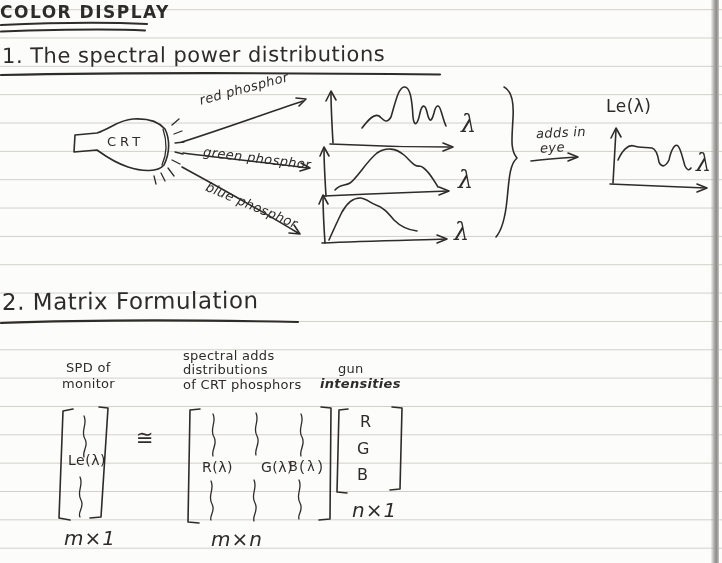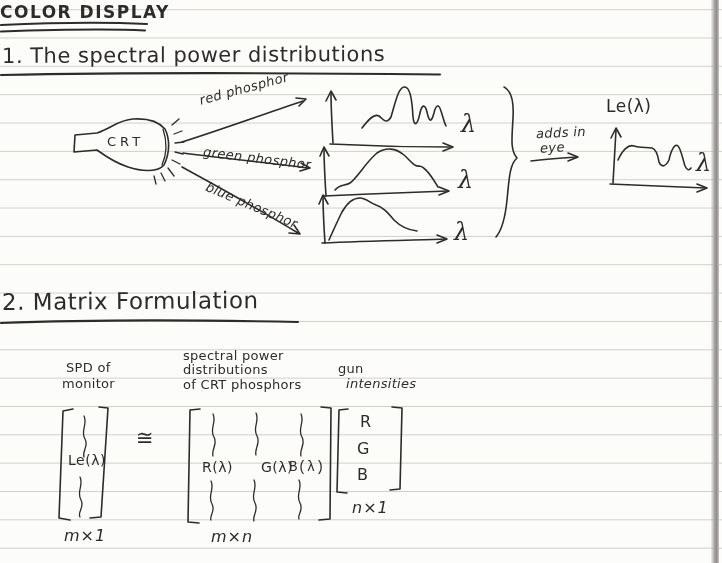--- a/index.html
+++ b/index.html
@@ -23,21 +23,21 @@
   .ink path.thin{stroke-width:1.3;}
   .t{position:absolute;white-space:nowrap;line-height:1.05;}
   .title{font-size:17px;letter-spacing:1.5px;font-weight:bold;}
   .h1{font-size:21px;letter-spacing:.5px;transform:rotate(-.3deg);}
   .h2{font-size:23px;letter-spacing:.5px;transform:rotate(-.4deg);}
   .crt{font-size:13px;letter-spacing:4px;}
   .cursive{font-style:italic;font-size:13px;letter-spacing:.4px;}
   .lam{font-style:italic;font-size:24px;font-family:"DejaVu Serif",serif;}
   .small{font-size:13px;letter-spacing:.3px;}
   .mat{font-size:14px;letter-spacing:.5px;}
-  .dim{font-size:16px;font-style:italic;letter-spacing:1px;}
+  .dim{font-size:20px;font-style:italic;letter-spacing:1px;}
   .approx{font-size:21px;}
 </style>
 </head>
 <body>
 
 <div class="page">
   <div class="ruled"></div>
   <div class="edge"></div>
 
   <svg class="ink" width="722" height="563" viewBox="0 0 722 563">
@@ -158,26 +158,26 @@
   <div class="t cursive" style="left:540px;top:141px;transform:rotate(-3deg);">eye</div>
 
   <div class="t" style="left:606px;top:98px;font-size:17px;letter-spacing:.5px;">Le(λ)</div>
   <div class="t lam" style="left:696px;top:151px;">λ</div>
 
   <div class="t h2" style="left:2px;top:289px;">2. Matrix Formulation</div>
 
   <div class="t small" style="left:66px;top:361px;">SPD of</div>
   <div class="t small" style="left:62px;top:377px;">monitor</div>
 
-  <div class="t small" style="left:183px;top:349px;">spectral power</div>
+  <div class="t small" style="left:183px;top:349px;">spectral adds</div>
   <div class="t small" style="left:183px;top:363px;">distributions</div>
   <div class="t small" style="left:183px;top:378px;">of CRT phosphors</div>
 
   <div class="t small" style="left:338px;top:362px;">gun</div>
-  <div class="t small" style="left:346px;top:377px;font-style:italic;">intensities</div>
+  <div class="t small" style="left:320px;top:377px;font-style:italic;font-weight:bold;">intensities</div>
 
   <div class="t mat" style="left:68px;top:453px;">Le(λ)</div>
 
   <div class="t approx" style="left:136px;top:427px;">≅</div>
 
   <div class="t mat" style="left:202px;top:460px;">R(λ)</div>
   <div class="t mat" style="left:232px;top:460px;margin-left:29px;">G(λ)</div>
   <div class="t mat" style="left:289px;top:460px;font-family:Liberation Mono, monospace;">B(λ)</div>
 
   <div class="t mat" style="left:360px;top:414px;font-size:16px;">R</div>

